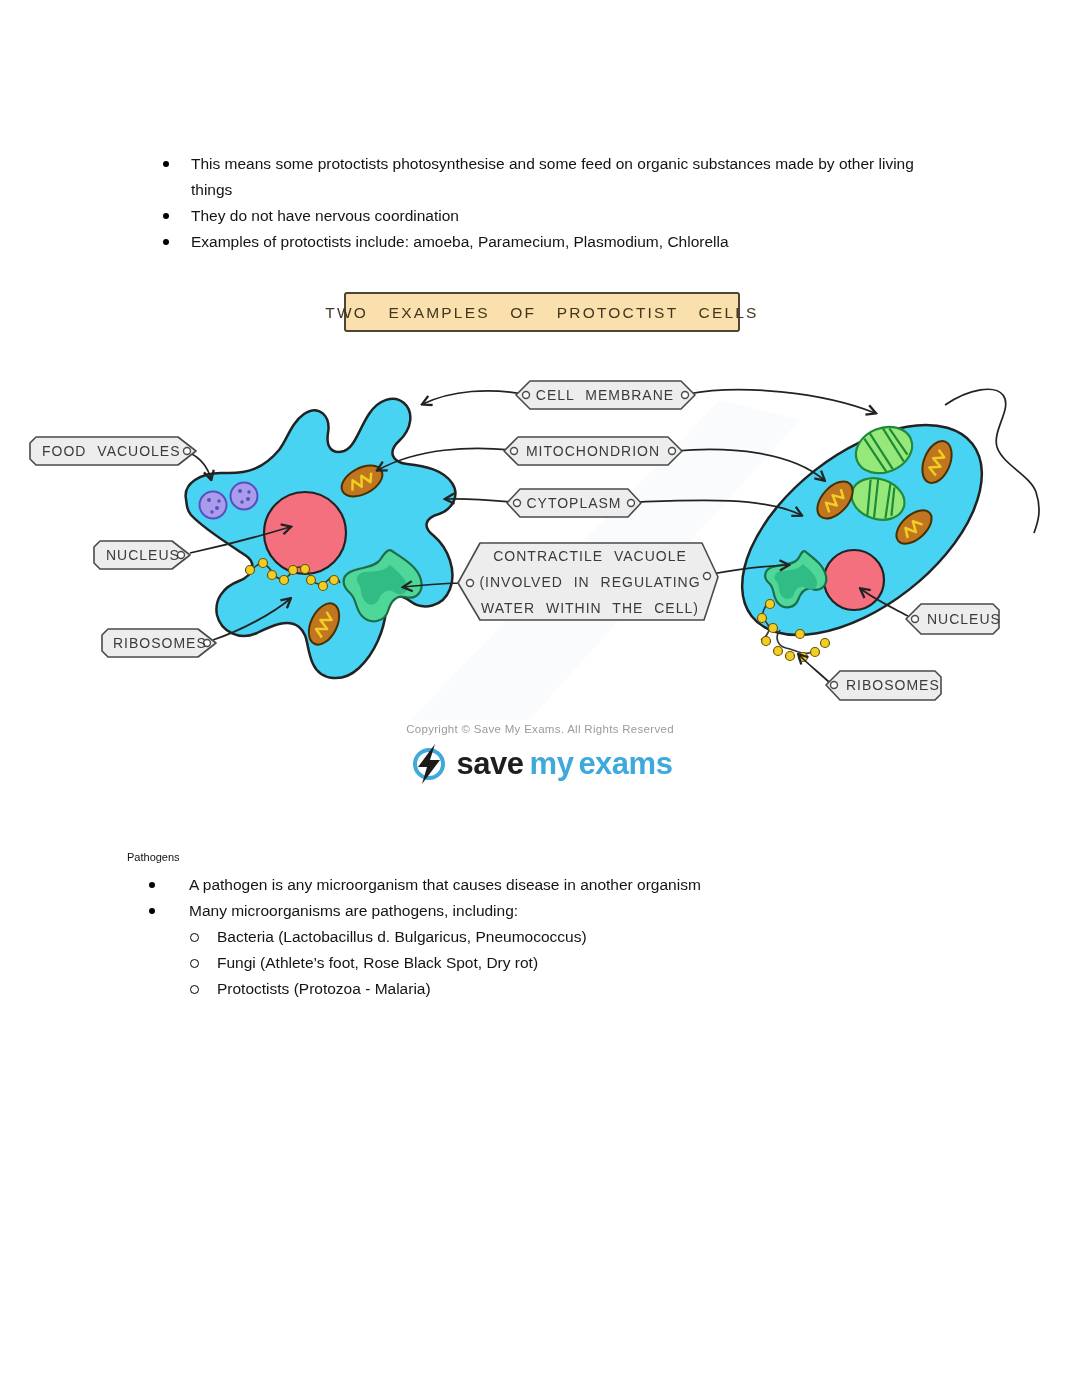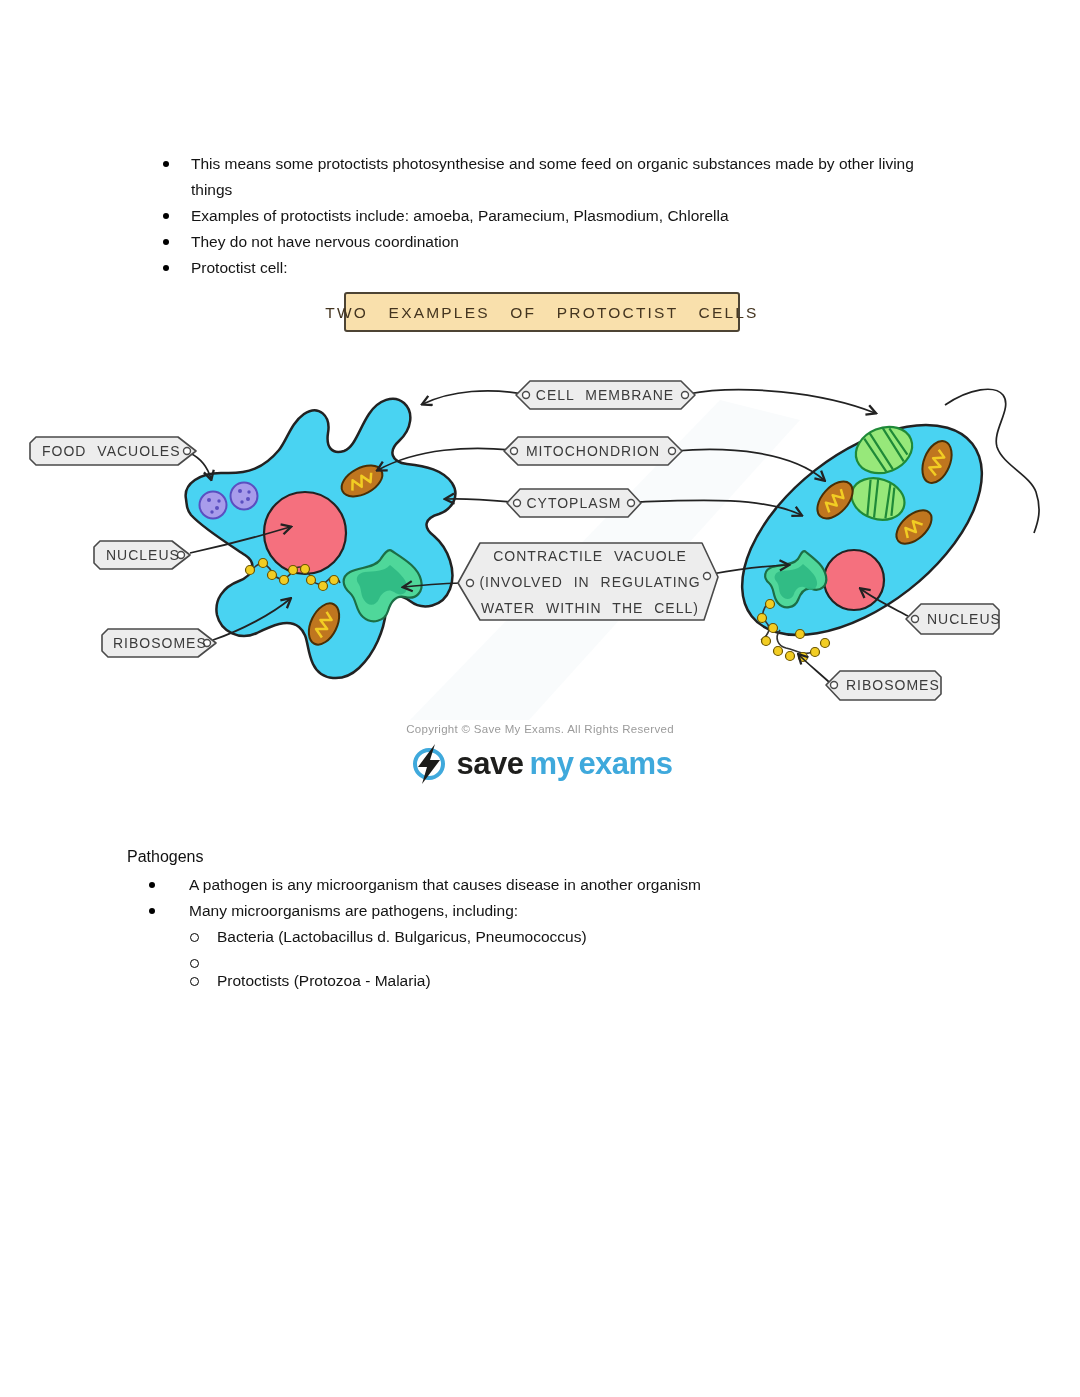--- a/index.html
+++ b/index.html
@@ -5,21 +5,21 @@
   html,body{margin:0;padding:0;background:#ffffff;}
   .page{position:relative;width:1080px;height:1397px;background:#fff;overflow:hidden;
         font-family:"Liberation Sans", sans-serif;color:#111;}
   
   .list{position:absolute;}
   .li{display:flex;align-items:flex-start;font-size:15.5px;line-height:26px;color:#141414;}
   .mk{flex:none;width:6px;height:6px;border-radius:50%;background:#000;margin:10px 22px 0 3px;}
   .mk2{flex:none;width:7px;height:7px;border-radius:50%;background:none;border:1.5px solid #000;margin:9px 18px 0 3px;}
   .intro{left:160px;top:127px;width:775px;margin-top:24px;}
   .pathogens{left:127px;top:842px;width:820px;}
-  .pathogens .heading{font-size:16px;line-height:30px;color:#111;}
+  .pathogens .heading{font-size:11px;line-height:30px;color:#111;}
   .pathogens .l1{padding-left:19px;gap:12px;}
   .pathogens .l2{padding-left:60px;}
   
   svg.diagram{position:absolute;left:0;top:280px;width:1080px;height:440px;
               font-family:"Liberation Sans", sans-serif;}
   .titletxt{font-size:15.5px;letter-spacing:2.2px;word-spacing:14px;fill:#443520;}
   .tagtxt{font-size:14px;letter-spacing:1px;word-spacing:6px;fill:#3b3b3b;}
   .tagpoly{stroke:#4a4a4a;stroke-width:1.6;stroke-linejoin:round;}
   .taghole{fill:#fdfdfd;stroke:#4a4a4a;stroke-width:1.4;}
   .conn{fill:none;stroke:#222;stroke-width:1.7;}
@@ -39,29 +39,25 @@
 
 <div class="page">
 
   <div class="list intro">
     <div class="li">
         <span class="mk"></span>
         <span>This means some protoctists photosynthesise and some feed on organic substances made by other living things</span>
       </div>
     <div class="li">
         <span class="mk"></span>
+        <span>They do not have nervous coordination</span>
+      </div>
+    <div class="li">
+        <span class="mk"></span>
         <span>Examples of protoctists include: amoeba, Paramecium, Plasmodium, Chlorella</span>
-      </div>
-    <div class="li">
-        <span class="mk"></span>
-        <span>They do not have nervous coordination</span>
-      </div>
-    <div class="li">
-        <span class="mk"></span>
-        <span>Protoctist cell:</span>
       </div>
   </div>
 
   <svg class="diagram" viewBox="0 280 1080 440" xmlns="http://www.w3.org/2000/svg">
     <defs>
       <marker id="arw" viewBox="0 0 10 10" refX="8" refY="5" markerWidth="7.5" markerHeight="7.5" orient="auto">
         <path d="M1.5,1 L9,5 L1.5,9" fill="none" stroke="#222" stroke-width="1.8"></path>
       </marker>
     </defs>
 
@@ -282,20 +278,21 @@
     <div class="li l1">
         <span class="mk"></span>
         <span>Many microorganisms are pathogens, including:</span>
       </div>
     <div class="li l2">
         <span class="mk2"></span>
         <span>Bacteria (Lactobacillus d. Bulgaricus, Pneumococcus)</span>
       </div>
     <div class="li l2">
         <span class="mk2"></span>
+        <span>Fungi (Athlete’s foot, Rose Black Spot, Dry rot)</span>
       </div>
     <div class="li l2">
         <span class="mk2"></span>
         <span>Protoctists (Protozoa - Malaria)</span>
       </div>
   </div>
 
 </div>
 
 </body></html>

